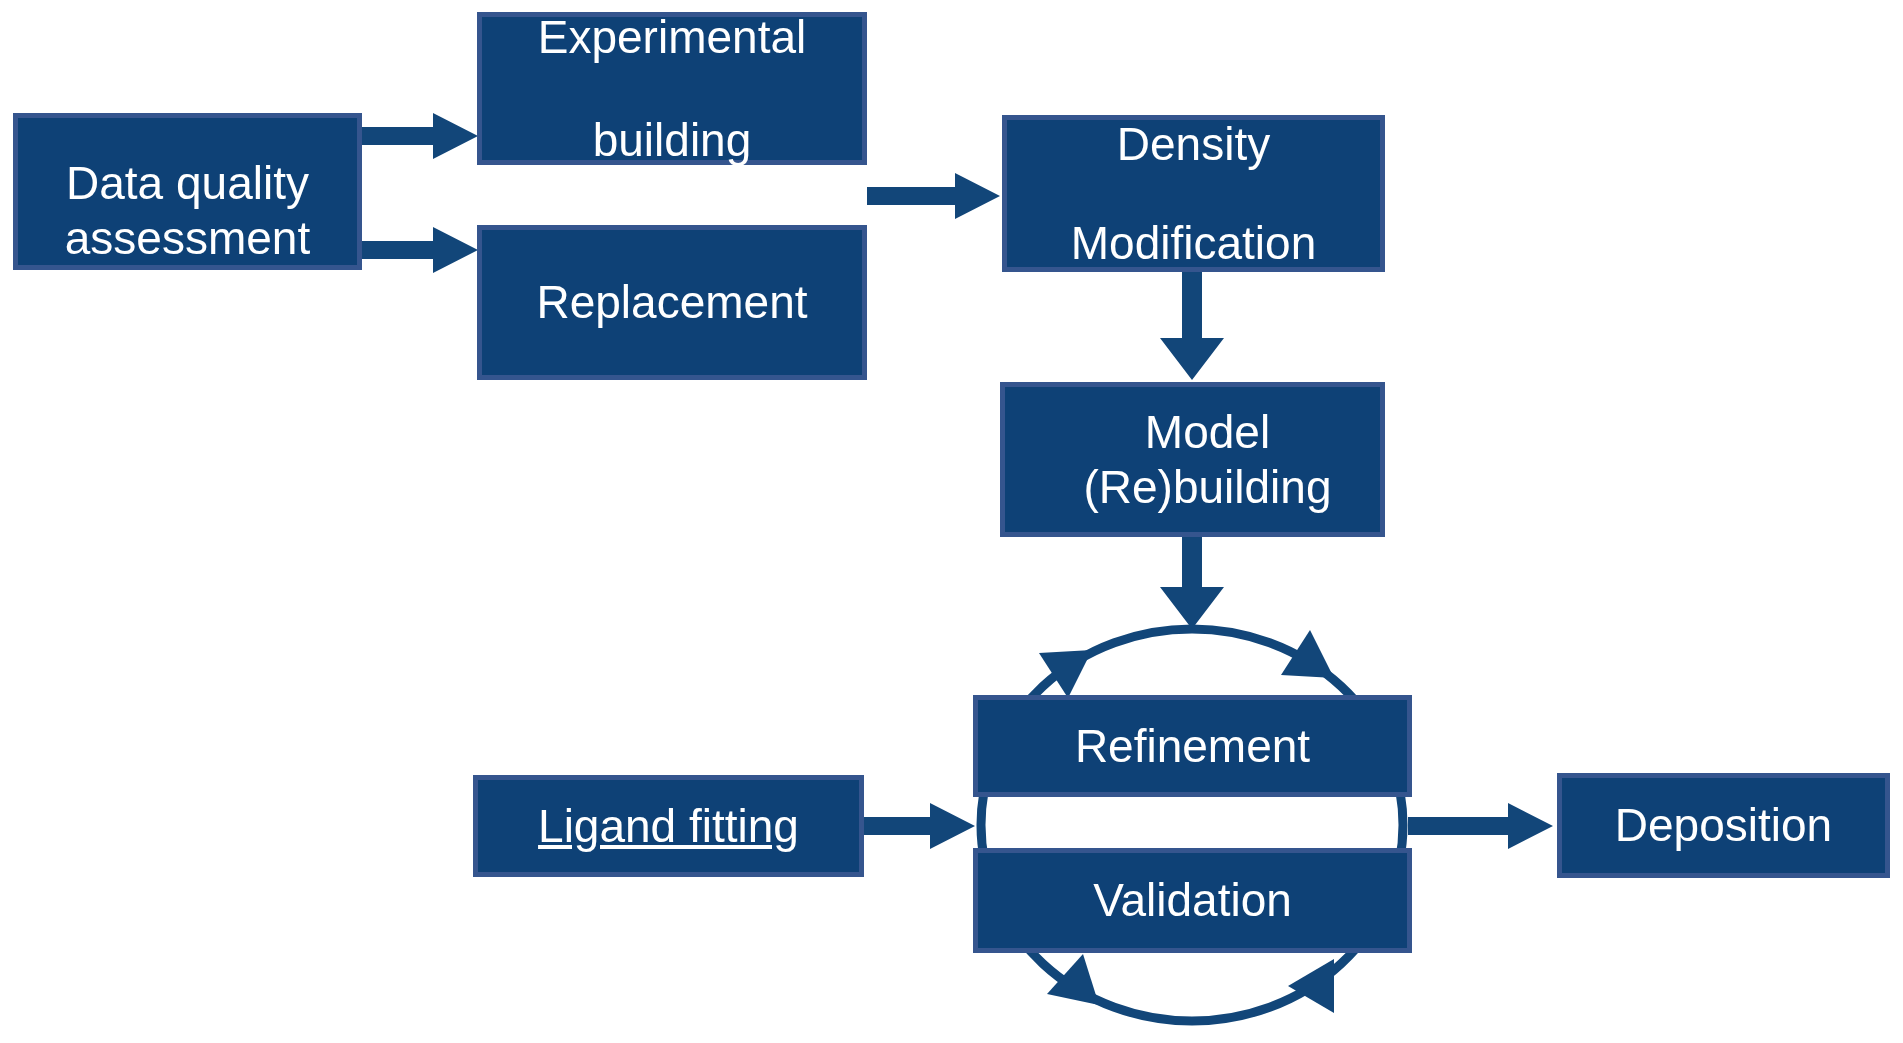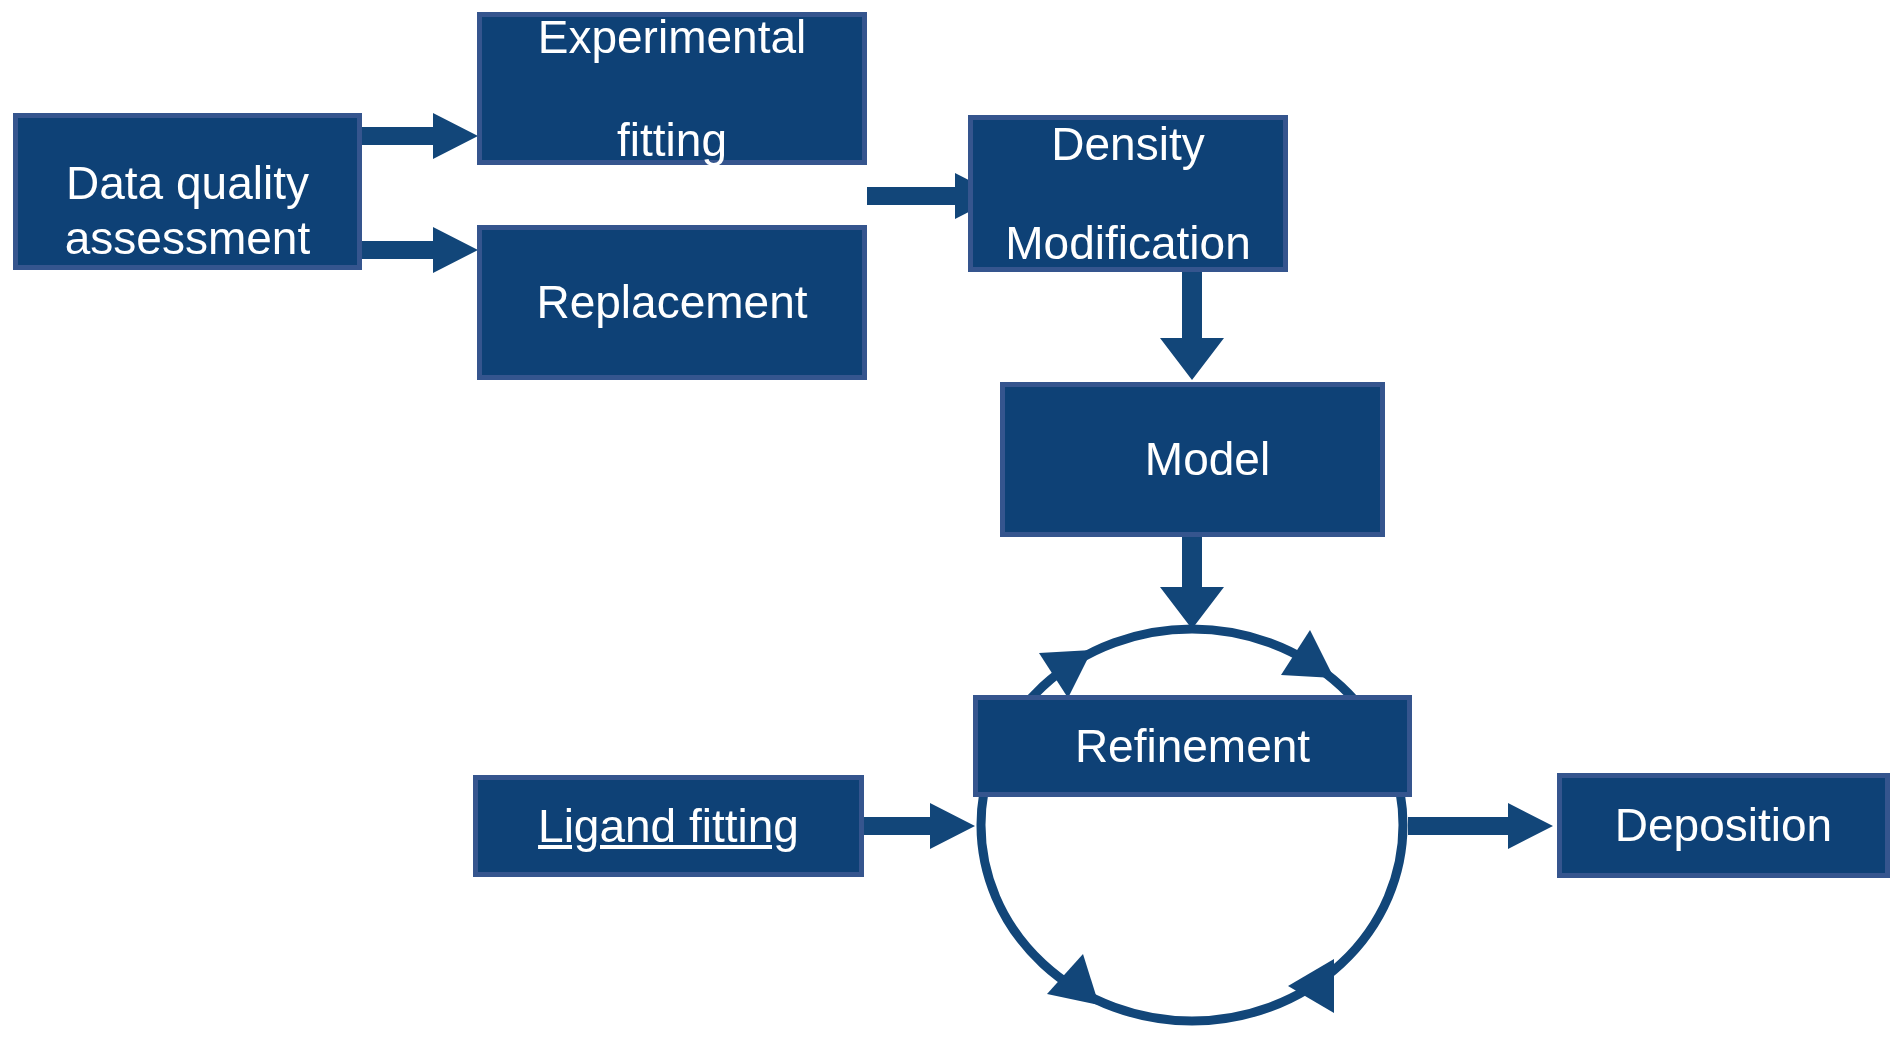--- a/index.html
+++ b/index.html
@@ -33,21 +33,21 @@
     text-align: center;
     font-size: 46px;
     line-height: 1.18;
     white-space: nowrap;
   }
 
   
   #node-data-quality        { left: 13px;   top: 113px; width: 349px; height: 157px; justify-content: flex-end; }
   #node-experimental        { left: 477px;  top: 12px;  width: 390px; height: 153px; gap: 48px; }
   #node-molecular           { left: 477px;  top: 225px; width: 390px; height: 155px; }
-  #node-density             { left: 968px; top: 115px; width: 320px; height: 157px; gap: 44px; }
+  #node-density             { left: 1002px; top: 115px; width: 383px; height: 157px; gap: 44px; }
   #node-model               { left: 1000px; top: 382px; width: 385px; height: 155px; padding-left: 30px; }
   #node-refinement          { left: 973px;  top: 695px; width: 439px; height: 102px; }
   #node-validation          { left: 973px;  top: 848px; width: 439px; height: 105px; }
   #node-ligand              { left: 473px;  top: 775px; width: 391px; height: 102px; text-decoration: underline; }
   #node-deposition          { left: 1557px; top: 773px; width: 333px; height: 105px; }
 
   .arrow { fill: var(--arrow, #124679); }
   .cycle-ring { fill: none; stroke: var(--arrow, #124679); stroke-width: 9px; }
 </style>
 </head>
@@ -79,40 +79,44 @@
     <polygon class="arrow" points="1408,817 1508,817 1508,803 1553,826 1508,849 1508,835 1408,835"></polygon>
   </svg>
 
   <div class="box" id="node-data-quality">
     <span>Data quality</span>
     <span>assessment</span>
   </div>
 
   <div class="box" id="node-experimental">
     <span>Experimental</span>
-    <span>fitting</span>
+    <span>building</span>
   </div>
 
   <div class="box" id="node-molecular">
     <span>Replacement</span>
   </div>
 
   <div class="box" id="node-density">
     <span>Density</span>
     <span>Modification</span>
   </div>
 
   <div class="box" id="node-model">
     <span>Model</span>
+    <span>(Re)building</span>
   </div>
 
   <div class="box" id="node-refinement">
     <span>Refinement</span>
   </div>
 
+  <div class="box" id="node-validation">
+    <span>Validation</span>
+  </div>
 
   <div class="box" id="node-ligand">
     <span>Ligand fitting</span>
   </div>
 
   <div class="box" id="node-deposition">
     <span>Deposition</span>
   </div>
 
 </div>

